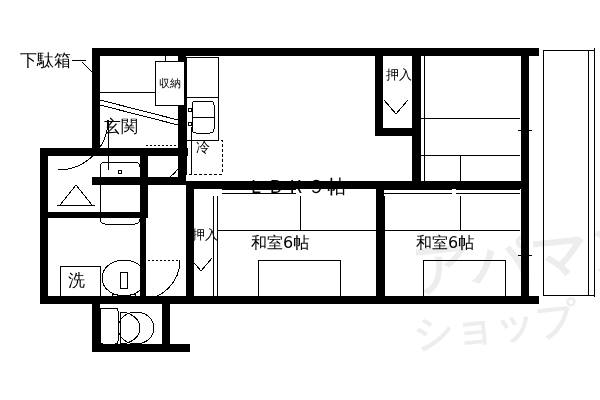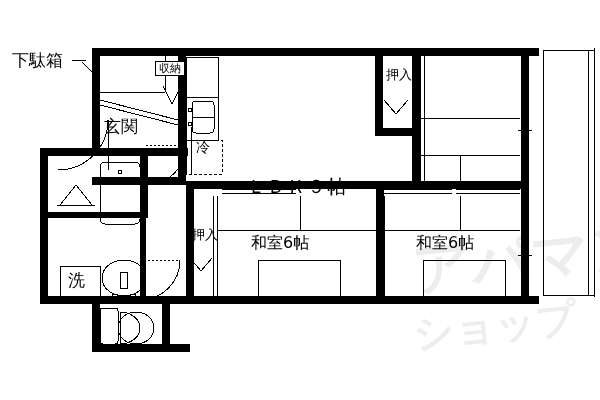--- a/index.html
+++ b/index.html
@@ -163,23 +163,23 @@
         <rect x="92" y="344" width="78" height="8"></rect>
 
         <rect x="146" y="296" width="44" height="8"></rect>
         <rect x="529" y="48" width="10" height="8"></rect>
         <rect x="529" y="296" width="10" height="8"></rect>
       </g>
 
     </g>
   </svg>
 
-  <div class="lbl jp" style="left:12px;top:52px;font-size:17px;">下駄箱</div>
+  <div class="lbl jp" style="left:20px;top:52px;font-size:17px;">下駄箱</div>
 
-  <div class="lbl jp" style="left:155px;top:61px;font-size:11px;border:1.5px solid #000;padding:1px 3px;background:#fff;">収納</div>
+  <div class="lbl jp" style="left:155px;top:61px;font-size:11px;border:1.5px solid #000;padding:16px 3px;background:#fff;">収納</div>
 
   <div class="lbl jp" style="left:104px;top:118px;font-size:17px;">玄関</div>
 
   <div class="lbl jp" style="left:247px;top:130px;font-size:19px;letter-spacing:1px;margin-top:47px;">ＬＤＫ９帖</div>
 
   <div class="lbl jp" style="left:386px;top:68px;font-size:13px;">押入</div>
 
 
   <div class="lbl jp" style="left:192px;top:228px;font-size:13px;">押入</div>
 

